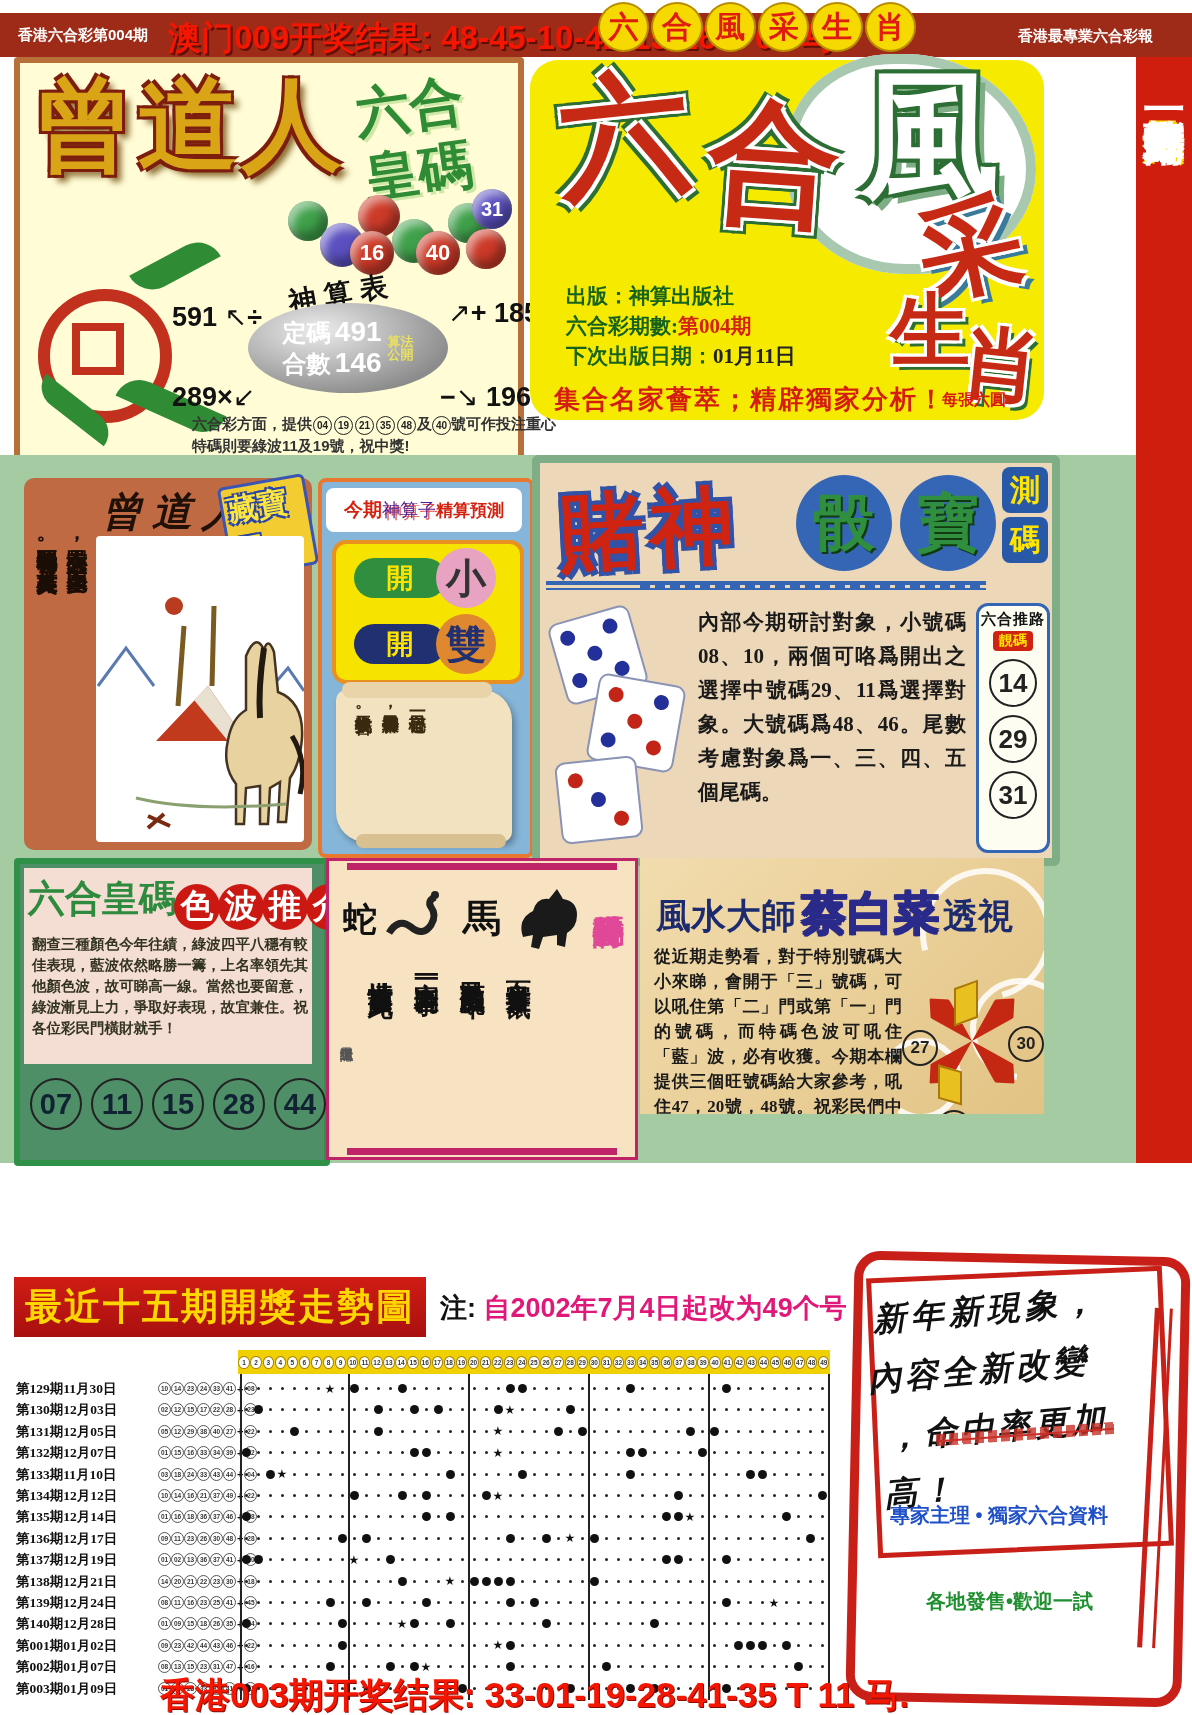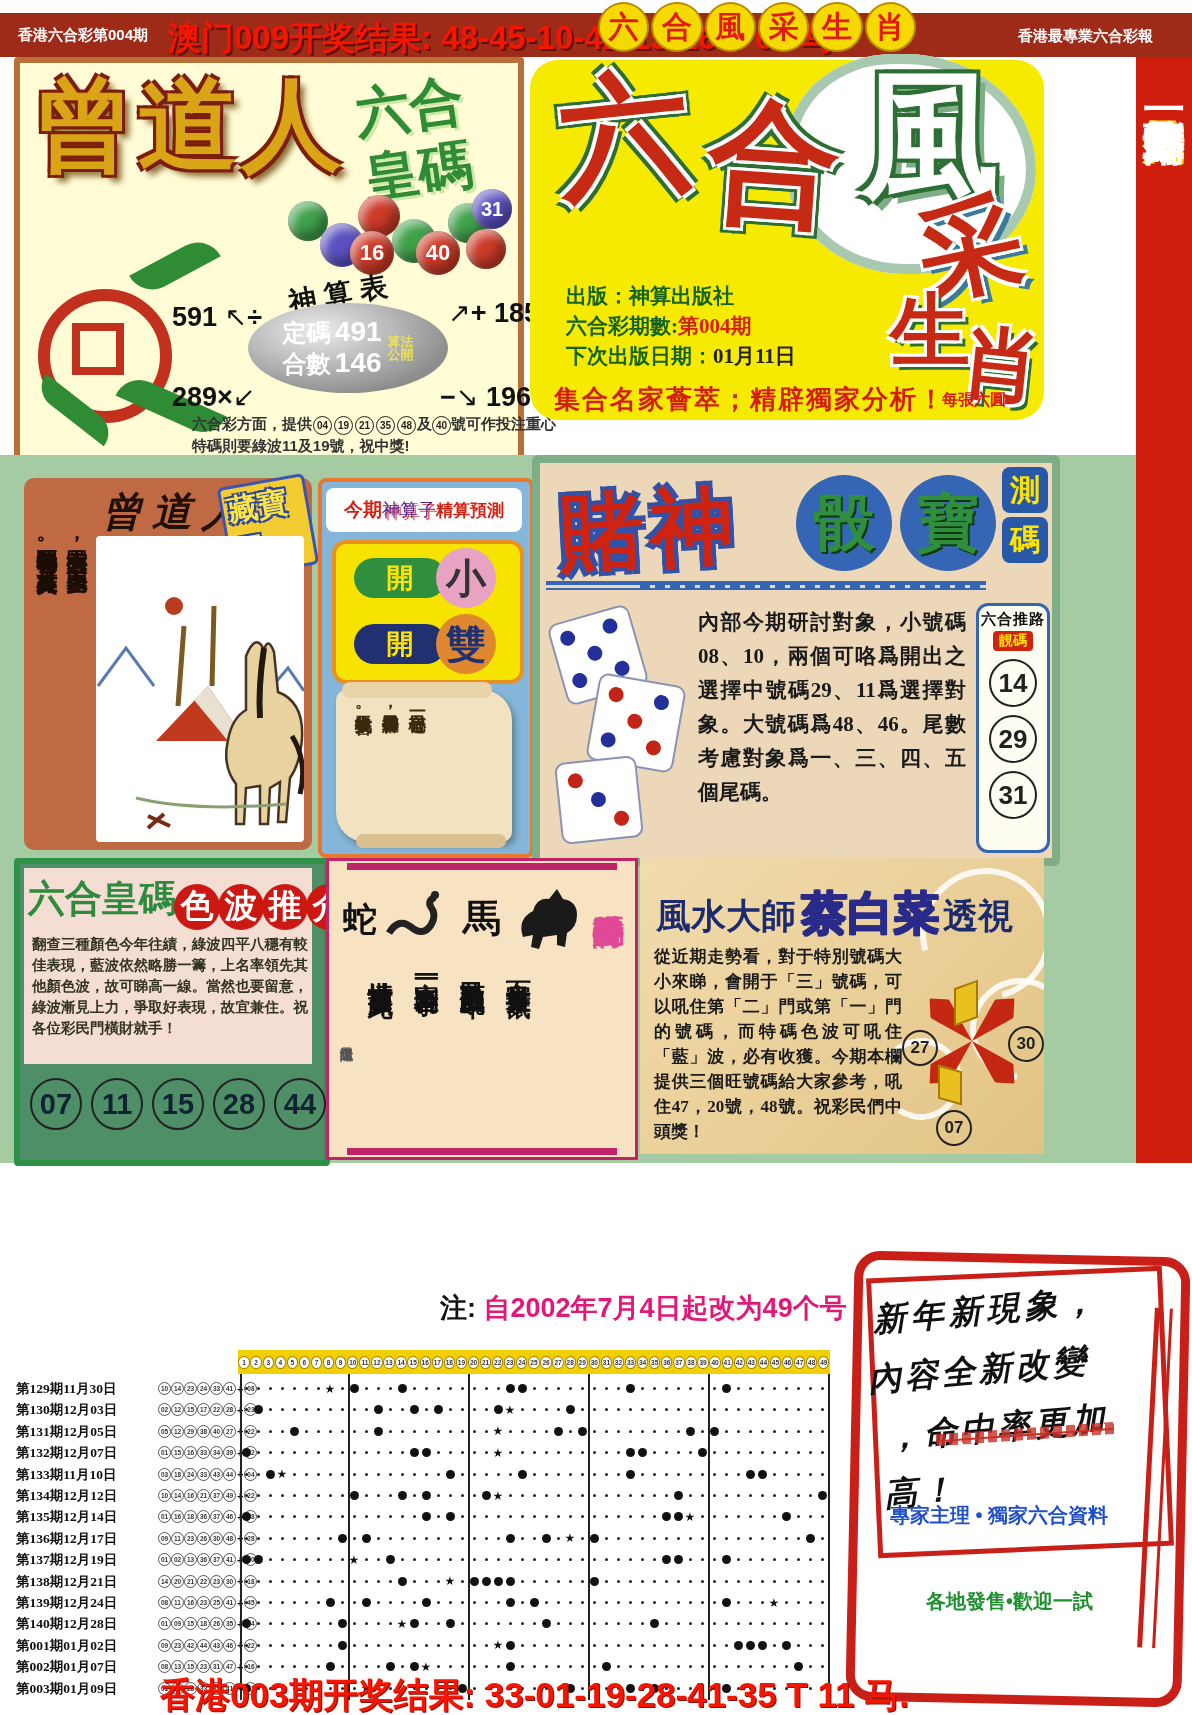--- a/index.html
+++ b/index.html
@@ -270,21 +270,21 @@
     <div class="vert serif" style="position:absolute;left:28px;top:100px;height:180px;font-size:25px;font-weight:bold;color:#111;line-height:46px;letter-spacing:2px;">
         <div>百害之首推子鼠</div>
         <div>萬民敬仰及醜牛</div>
         <div>一害一利皆臣子</div>
         <div>世情世事多如此</div>
       </div>
     <div class="vert serif" style="position:absolute;right:6px;top:30px;height:250px;font-size:31px;font-weight:bold;color:#e04898;">生肖發財特碼詩</div>
     <div class="vert serif" style="position:absolute;left:8px;top:176px;height:90px;font-size:13px;font-weight:bold;color:#555;">星運隱士</div>
   </div>
 
-  <div class="abs" style="left:640px;top:858px;width:404px;height:296px;background:linear-gradient(135deg,#f2dcae,#e2c384);overflow:hidden;">
+  <div class="abs" style="left:640px;top:858px;width:404px;height:256px;background:linear-gradient(135deg,#f2dcae,#e2c384);overflow:hidden;">
     <div class="swirl" style="left:280px;top:10px;width:120px;height:120px;transform:rotate(30deg);"></div>
     <div class="swirl" style="left:330px;top:120px;width:90px;height:90px;transform:rotate(-40deg);"></div>
     <div class="swirl" style="left:240px;top:180px;width:70px;height:70px;transform:rotate(80deg);"></div>
     <div class="abs nowrap" style="left:16px;top:24px;">
       <span class="serif" style="font-size:35px;font-weight:bold;color:#1c2a70;">風水大師</span>
       <span style="font-size:46px;font-weight:bold;color:#2a2a8a;text-shadow:2px 0 0 #2a2a8a,0 2px 0 #2a2a8a,2px 2px 0 #2a2a8a;">蔡白菜</span>
       <span class="serif" style="font-size:35px;font-weight:bold;color:#1c2a70;">透視</span>
     </div>
     <div class="abs serif" style="left:14px;top:86px;width:248px;height:200px;font-size:17px;font-weight:bold;color:#1a1a1a;line-height:25px;text-align:justify;">從近期走勢看，對于特別號碼大小來睇，會開于「三」號碼，可以吼住第「二」門或第「一」門的號碼，而特碼色波可吼住「藍」波，必有收獲。今期本欄提供三個旺號碼給大家參考，吼住47，20號，48號。祝彩民們中頭獎！</div>
 
@@ -292,20 +292,22 @@
       <div class="abs" style="left:10px;top:80px;width:120px;height:26px;background:#c42812;clip-path:polygon(0 50%,12% 0,88% 100%,100% 50%,88% 0,12% 100%);transform:rotate(45deg);"></div>
       <div class="abs" style="left:10px;top:80px;width:120px;height:26px;background:#c42812;clip-path:polygon(0 50%,12% 0,88% 100%,100% 50%,88% 0,12% 100%);transform:rotate(-45deg);"></div>
       <div class="abs" style="left:52px;top:36px;width:20px;height:34px;background:#e8c020;transform:skewY(-20deg);border:2px solid #a87808;"></div>
       <div class="abs" style="left:36px;top:120px;width:20px;height:30px;background:#e8c020;transform:skewY(16deg);border:2px solid #a87808;"></div>
       <span class="num-circle" style="position:absolute;left:0px;top:82px;width:32px;height:32px;font-size:17px;border-width:2px;">27</span>
       <span class="num-circle" style="position:absolute;left:106px;top:78px;width:32px;height:32px;font-size:17px;border-width:2px;">30</span>
       <span class="num-circle" style="position:absolute;left:34px;top:162px;width:32px;height:32px;font-size:17px;border-width:2px;">07</span>
     </div>
   </div>
 
+  <div class="abs serif" style="left:14px;top:1277px;width:412px;height:60px;background:linear-gradient(180deg,#d01c14,#a81010);color:#ffd700;
+              font-size:37px;font-weight:bold;display:flex;align-items:center;justify-content:center;letter-spacing:2px;">最近十五期開獎走勢圖</div>
   <div class="abs nowrap" style="left:440px;top:1290px;font-size:27px;font-weight:bold;">
     <span style="color:#111;">注:</span>
     <span style="color:#e0187a;">自2002年7月4日起改为49个号码</span>
   </div>
   <div class="abs" id="trend-head" style="left:238px;top:1350px;width:592px;height:24px;background:#f0d000;display:flex;align-items:center;">
       <span class="hd-circ" style="margin: 0px 0.4px;">1</span>
       <span class="hd-circ" style="margin: 0px 0.4px;">2</span>
       <span class="hd-circ" style="margin: 0px 0.4px;">3</span>
       <span class="hd-circ" style="margin: 0px 0.4px;">4</span>
       <span class="hd-circ" style="margin: 0px 0.4px;">5</span>

